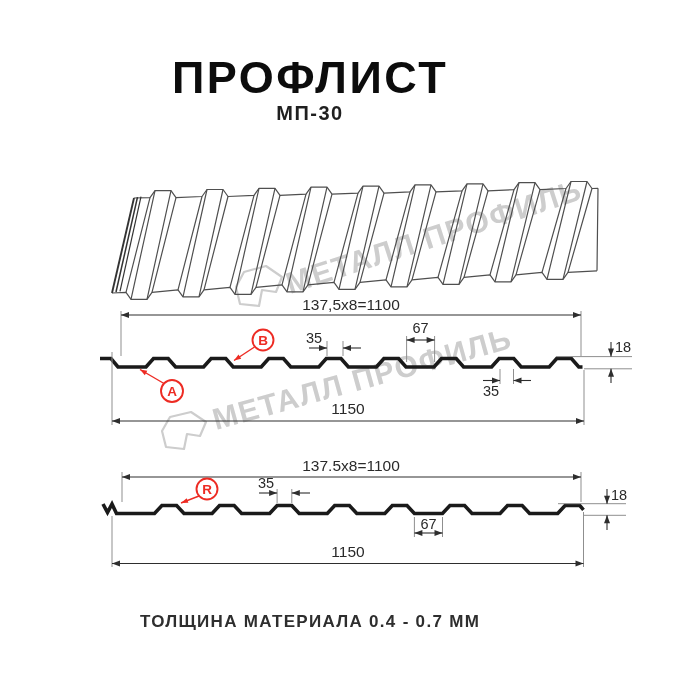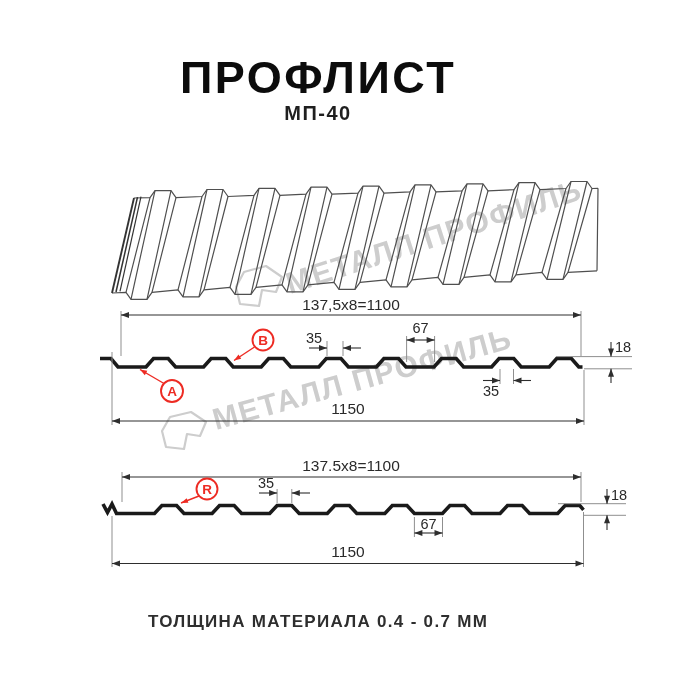--- a/index.html
+++ b/index.html
@@ -1,18 +1,18 @@
 <!DOCTYPE html>
 <html><head>
 <meta charset="utf-8">
 <style>
   html,body{margin:0;padding:0;background:#ffffff;}
   #stage{position:relative;width:700px;height:700px;background:#fff;overflow:hidden;
          font-family:"Liberation Sans",sans-serif;}
-  .abs{position:absolute;left:8px;width:620px;text-align:center;}
+  .abs{position:absolute;left:0;width:620px;text-align:center;}
   .title{top:52px;font-size:45px;font-weight:700;letter-spacing:2.5px;color:#0c0c0c;}
   .subtitle{top:102px;font-size:20px;font-weight:600;letter-spacing:1.5px;color:#1f1f1f;}
   .footer{top:612px;font-size:17px;font-weight:600;letter-spacing:1.3px;color:#2e2e2e;}
   svg{position:absolute;top:0;left:0;}
   svg text{font-family:"Liberation Sans",sans-serif;fill:#2a2a2a;}
   .dimtxt{font-size:14.5px;}
   .bigdim{font-size:15.5px;}
   .thick{stroke:#1a1a1a;stroke-width:3.6;fill:none;stroke-linejoin:miter;}
   .dim{stroke:#2e2e2e;stroke-width:1.1;fill:none;}
   .ext{stroke:#8f8f8f;stroke-width:1;fill:none;}
@@ -132,15 +132,15 @@
       <path class="dim" d="M414.4,533 H442.5" marker-start="url(#ar)" marker-end="url(#ar)"></path>
       <text class="dimtxt" x="428.5" y="529" text-anchor="middle">67</text>
 
       <path class="ext" d="M112,516 V567 M583.5,512 V567"></path>
       <path class="dim" d="M112,563.5 H583.5" marker-start="url(#ar)" marker-end="url(#ar)"></path>
       <text class="bigdim" x="348" y="557" text-anchor="middle">1150</text>
     </g>
   </svg>
 
   <div class="abs title">ПРОФЛИСТ</div>
-  <div class="abs subtitle">МП-40</div>
+  <div class="abs subtitle">МП-30</div>
   <div class="abs footer">ТОЛЩИНА МАТЕРИАЛА 0.4 - 0.7 ММ</div>
 </div>
 
 </body></html>

